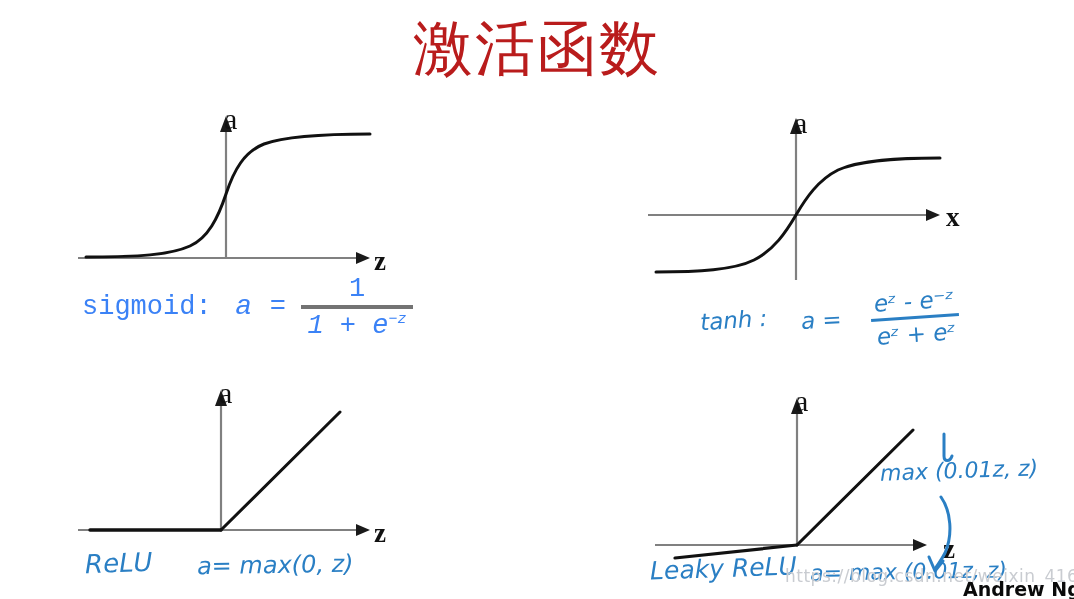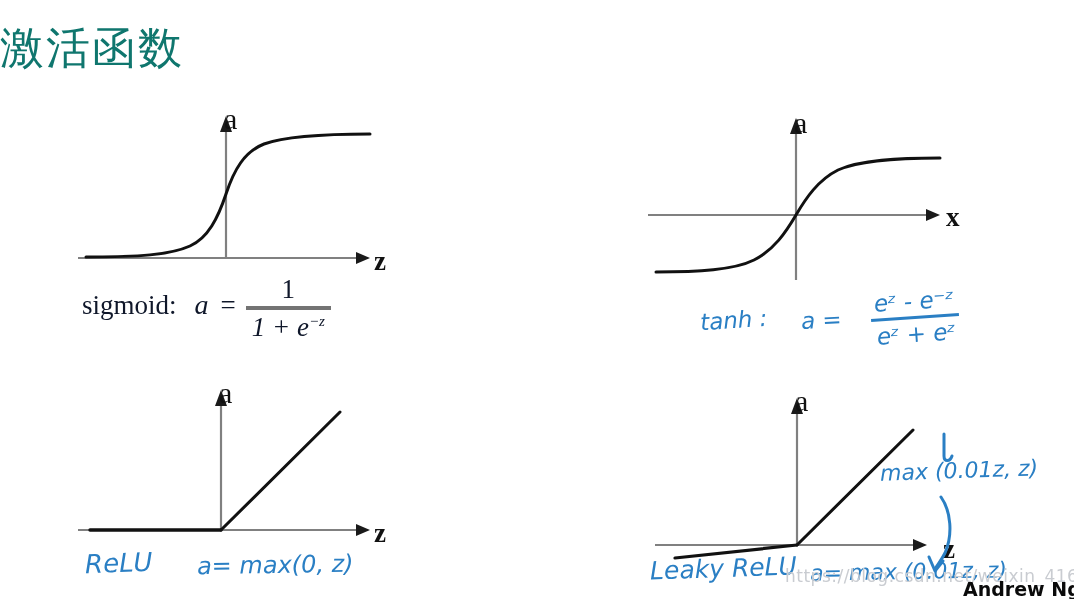--- a/index.html
+++ b/index.html
@@ -13,24 +13,25 @@
     height: 599px;
     background: #ffffff;
     overflow: hidden;
     font-family: "Liberation Serif", serif;
   }
   #title {
     position: absolute;
     top: 8px;
     left: 0;
     width: 1074px;
-    font-family: "DejaVu Sans", sans-serif;
-    font-size: 44px;
+    text-align: center;
+    font-family: "DejaVu Sans", sans-serif;
+    font-size: 60px;
     line-height: 80px;
-    color: #0f766e;
+    color: #b91c1c;
     letter-spacing: 2px;
     white-space: nowrap;
   }
   .panel {
     position: absolute;
   }
   .panel svg {
     display: block;
     overflow: visible;
   }
@@ -40,22 +41,22 @@
     font-size: 30px;
     color: #111111;
     line-height: 1;
   }
   .axis-label.bold {
     font-weight: bold;
     font-size: 27px;
   }
   .formula {
     position: absolute;
-    font-family: Liberation Serif, serif;
-    color: #0f172a;
+    font-family: Liberation Mono, monospace;
+    color: #3b82f6;
     white-space: nowrap;
   }
   .formula .lead {
     font-size: 27px;
   }
   .formula .ital {
     font-style: italic;
     font-size: 28px;
   }
   .frac {

